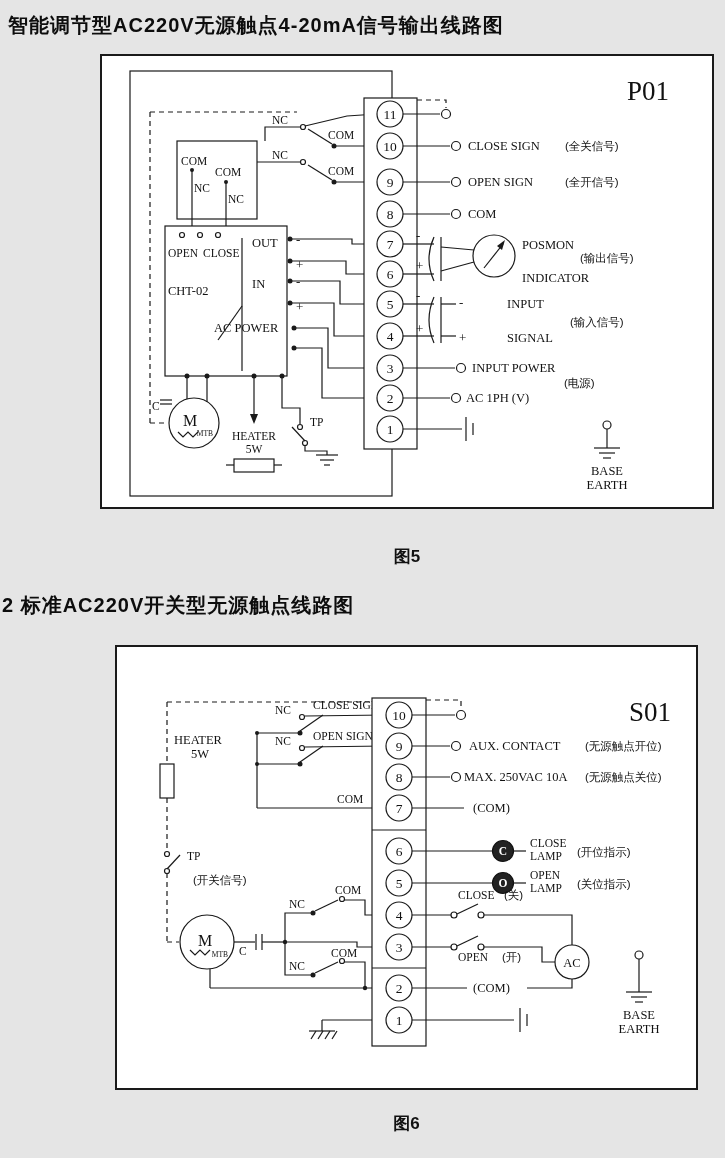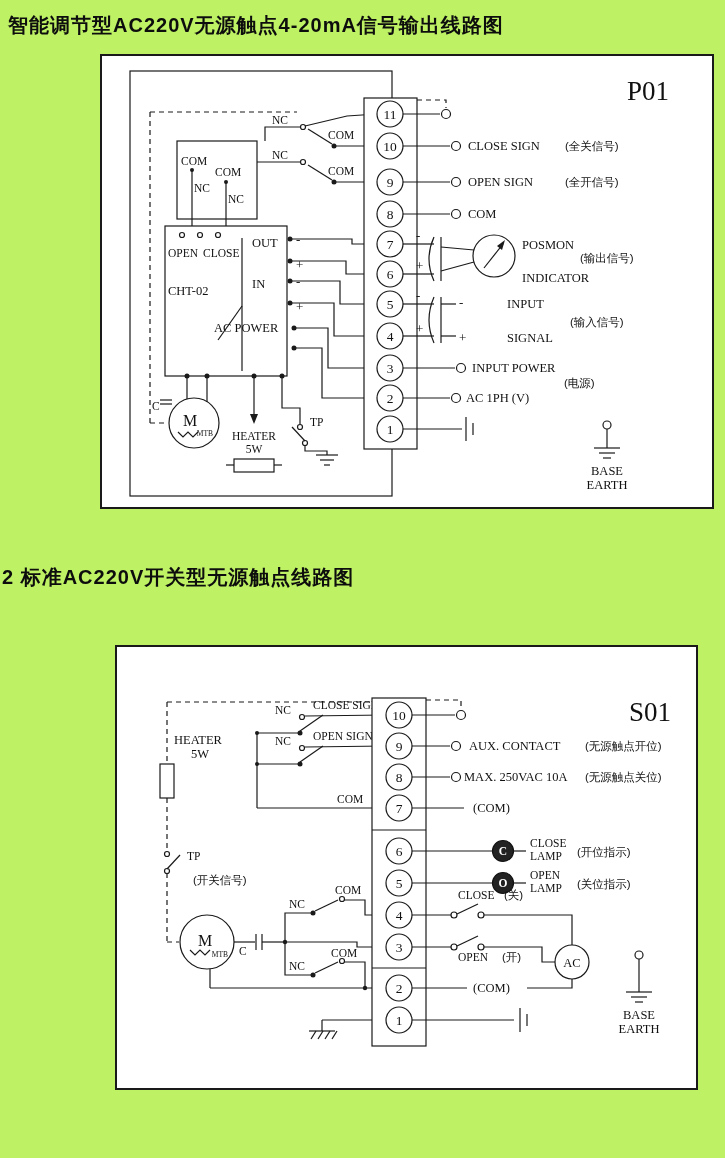--- a/index.html
+++ b/index.html
@@ -1,23 +1,23 @@
 <!DOCTYPE html>
 <html><head>
 <meta charset="utf-8">
 <style>
   * { margin:0; padding:0; box-sizing:border-box; }
   html,body { background:#ffffff; }
-  .page { position:relative; width:725px; height:1158px; background:#bef264; color:#111;
+  .page { position:relative; width:725px; height:1158px; background:#e5e5e5; color:#111;
           font-family:"Liberation Serif", serif; overflow:hidden; }
 
   .title { position:absolute; font-family:"Liberation Sans", sans-serif;
            font-weight:700; font-size:20px; letter-spacing:1px; color:#0d0d0d; }
   .title1 { left:8px; top:12px; }
-  .title2 { left:2px; top:564px; }
+  .title2 { left:2px; top:592px; }
 
   .caption { position:absolute; text-align:center; font-family:"Liberation Sans", sans-serif;
              font-weight:700; font-size:17px; }
   .c1 { left:100px; top:545px; width:614px; }
   .c2 { left:115px; top:1112px; width:583px; }
 
   .frame { position:absolute; border:2px solid #1a1a1a; background:#fff; }
   .f1 { left:100px; top:54px;  width:614px; height:455px; }
   .f2 { left:115px; top:645px; width:583px; height:445px; }
   .frame svg { display:block; width:100%; height:100%; }
@@ -297,20 +297,21 @@
         <circle class="fw" cx="505" cy="369" r="4"></circle>
         <line x1="505" y1="373" x2="505" y2="392"></line>
         <line x1="492" y1="392" x2="518" y2="392"></line>
         <line x1="497" y1="397" x2="513" y2="397"></line>
         <line x1="501" y1="402" x2="509" y2="402"></line>
         <text class="tm12" x="505" y="419">BASE</text>
         <text class="tm12" x="505" y="433">EARTH</text>
       </g>
     </svg>
   </div>
+  <div class="caption c1">图5</div>
 
   <div class="title title2">2 标准AC220V开关型无源触点线路图</div>
 
   <div class="frame f2">
     <svg viewBox="0 0 579 441">
 
       <text class="model" x="512" y="74">S01</text>
 
       <g>
         <line class="dash" x1="50" y1="55" x2="253" y2="55"></line>
@@ -539,14 +540,15 @@
         <circle class="fw" cx="522" cy="308" r="4"></circle>
         <line x1="522" y1="312" x2="522" y2="345"></line>
         <line x1="509" y1="345" x2="535" y2="345"></line>
         <line x1="514" y1="350" x2="530" y2="350"></line>
         <line x1="518" y1="355" x2="526" y2="355"></line>
         <text class="tm12" x="522" y="372">BASE</text>
         <text class="tm12" x="522" y="386">EARTH</text>
       </g>
     </svg>
   </div>
+  <div class="caption c2">图6</div>
 
 </div>
 
 </body></html>

